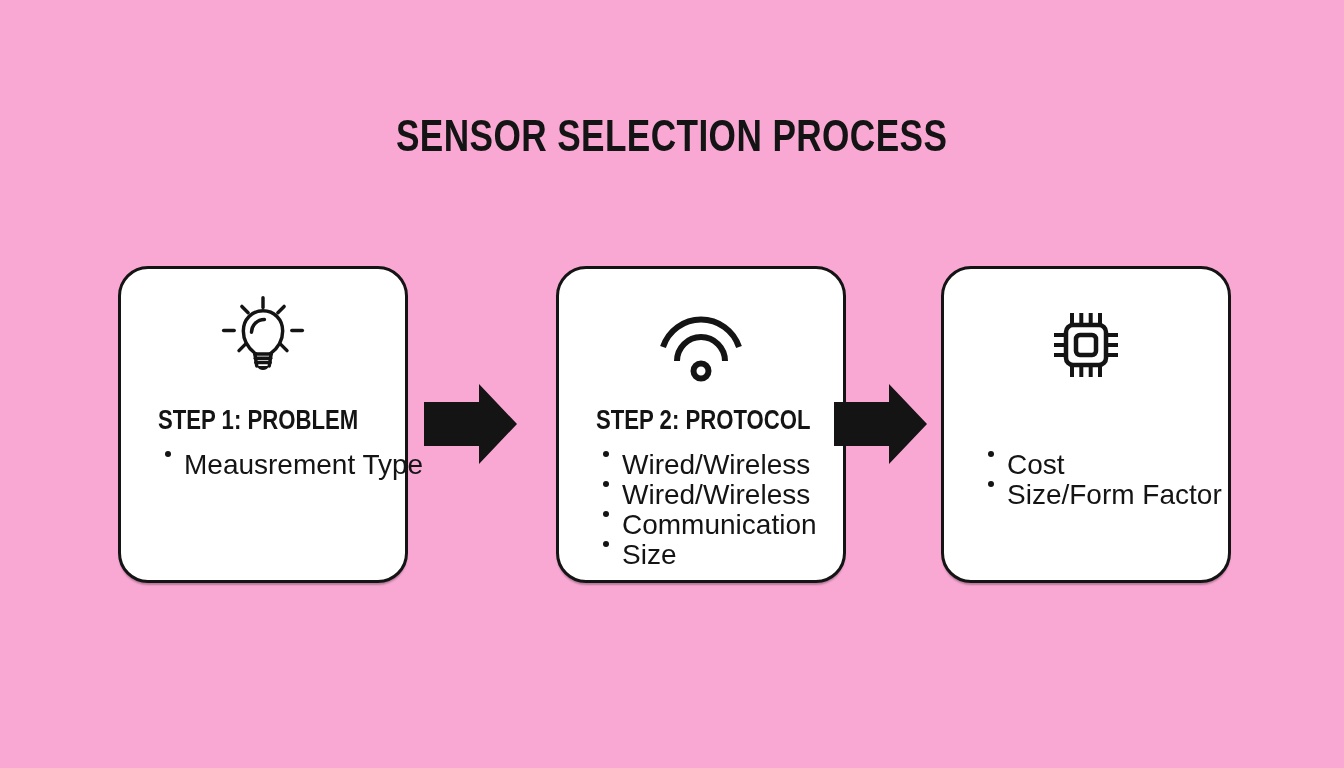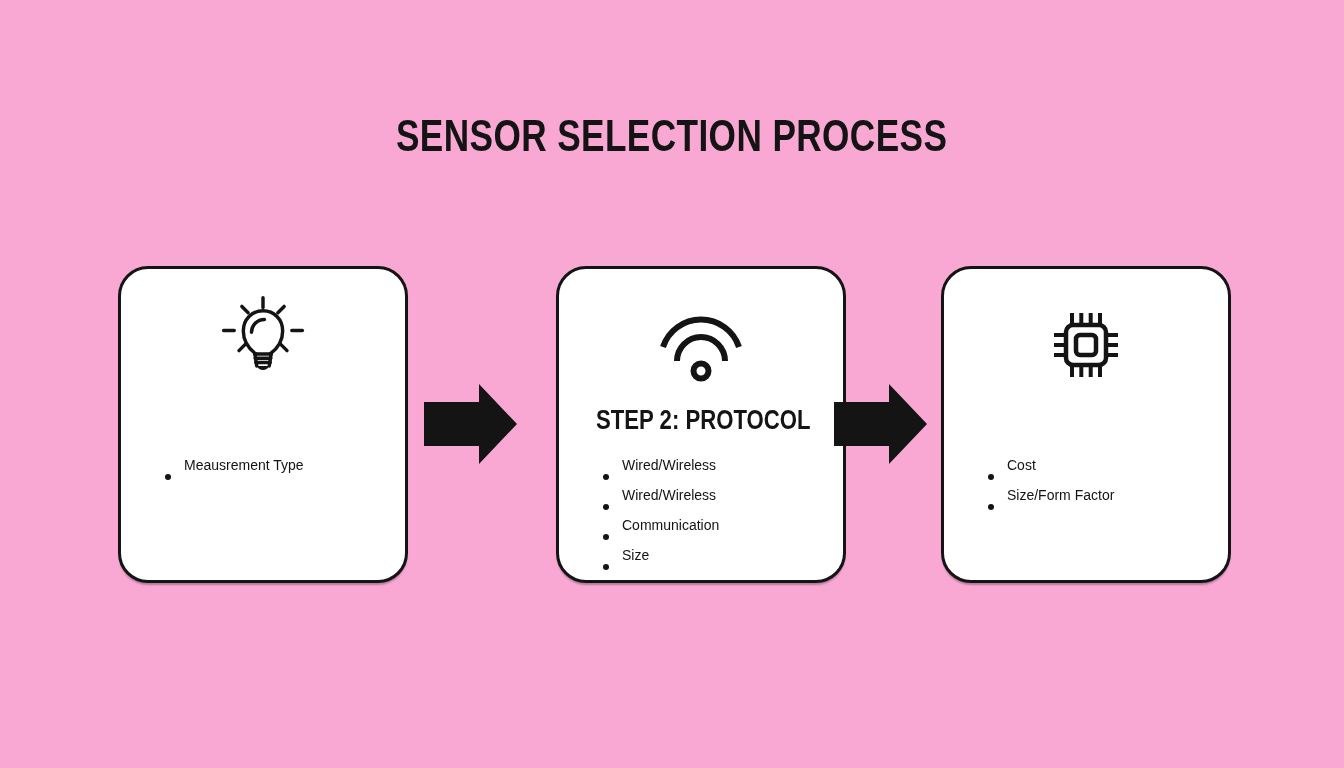--- a/index.html
+++ b/index.html
@@ -28,22 +28,22 @@
   .icon-row.chip{top:34px;}
   .heading{
     position:absolute;left:37px;top:137px;margin:0;
     font-size:27px;font-weight:700;line-height:1.1;white-space:nowrap;
   }
   .heading .squeeze-h{display:inline-block;transform:scaleX(0.82);transform-origin:left center;}
   .items{
     position:absolute;left:40px;top:181px;margin:0;padding:0;list-style:none;
   }
   .item{
-    display:flex;align-items:flex-end;height:30px;
-    font-size:14px;line-height:30px;white-space:nowrap;
+    display:flex;align-items:flex-start;height:30px;
+    font-size:28px;line-height:30px;white-space:nowrap;
   }
   .dot{
     flex:0 0 auto;width:6px;height:6px;border-radius:50%;
     background:#141414;margin-left:4px;margin-right:13px;margin-top:1px;
   }
   .arrow{position:absolute;top:384px;}
   .arrow-1{left:424px;}
   .arrow-2{left:834px;}
   .ink-stroke{stroke:#141414;fill:none;}
 </style>
@@ -69,20 +69,21 @@
           <path d="M38,41 A 13.5,13.5 0 0 1 51.5,27.5"></path>
           <line x1="41.5" y1="63.5" x2="58.5" y2="63.5"></line>
           <line x1="42" y1="68" x2="58" y2="68"></line>
           <line x1="42.5" y1="72.5" x2="57.5" y2="72.5"></line>
           <line x1="41.5" y1="63.5" x2="43.5" y2="76"></line>
           <line x1="58.5" y1="63.5" x2="56.5" y2="76"></line>
         </g>
         <path d="M44,76 L56,76 C55,81.5 45,81.5 44,76 Z" fill="#141414"></path>
       </svg>
     </div>
+    <h2 class="heading"><span class="squeeze-h">STEP 1: PROBLEM</span></h2>
     <ul class="items">
       <li class="item">
         <span class="dot"></span>
         <span>Meausrement Type</span>
       </li>
     </ul>
   </section>
 
   <svg class="arrow arrow-1" width="93" height="80" viewBox="0 0 93 80">
     <polygon points="0,18 55,18 55,0 93,40 55,80 55,62 0,62" fill="#141414"></polygon>

